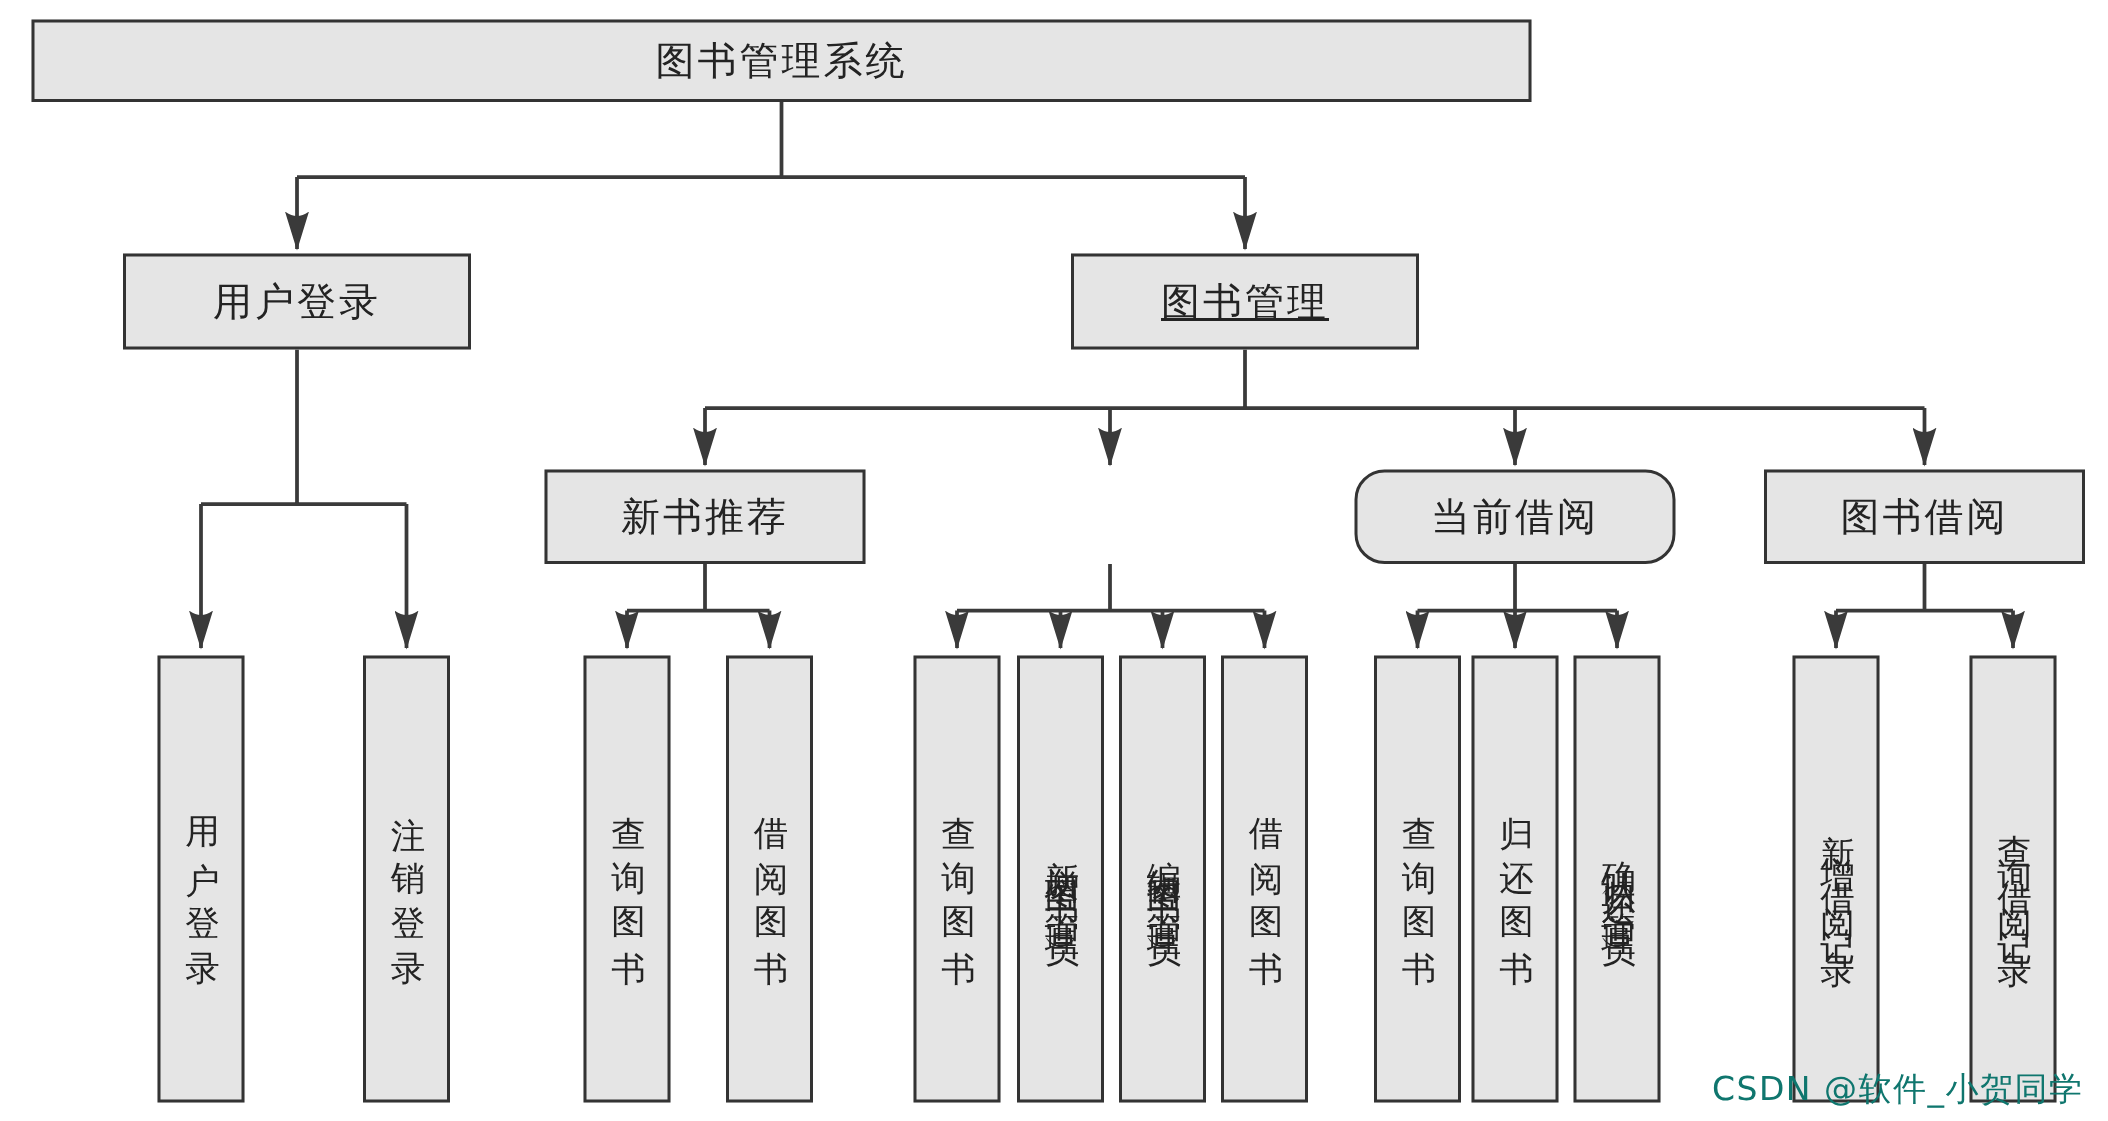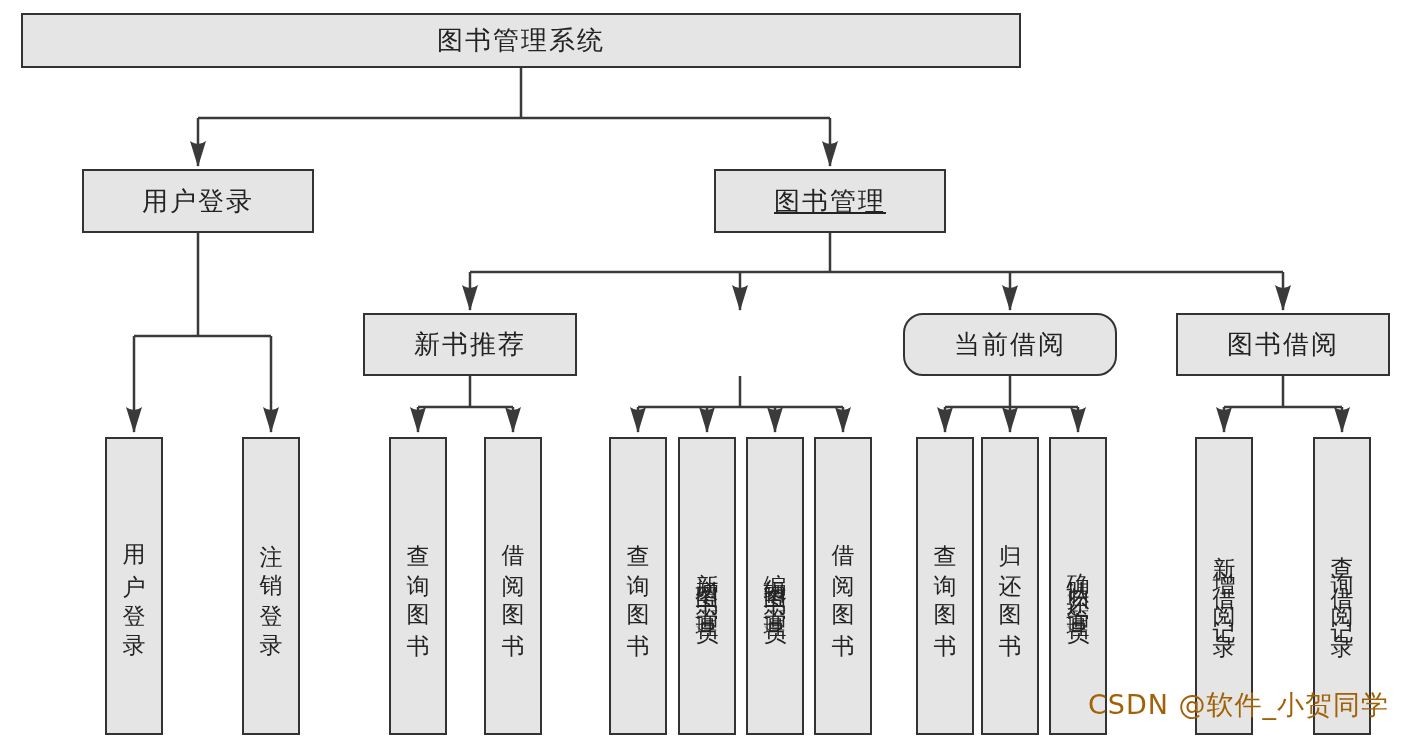--- a/index.html
+++ b/index.html
@@ -22,22 +22,22 @@
   .lvl3{top:313px;width:214px;height:63px;font-size:25px;}
   .leaf{top:437px;width:58px;height:298px;}
   .vtext{
     writing-mode:vertical-rl;text-orientation:mixed;
     font-size:23px;color:#232323;line-height:1;
   }
   .v4{letter-spacing:30px;}
   .v6{letter-spacing:16px;}
   .v9{letter-spacing:7px;}
   .watermark{
-    position:absolute;right:16px;bottom:24px;z-index:5;
-    font-size:27px;color:#a16207;letter-spacing:1px;white-space:nowrap;
+    position:absolute;right:16px;bottom:6px;z-index:5;
+    font-size:22px;color:#0f766e;letter-spacing:1px;white-space:nowrap;
   }
 </style>
 </head>
 <body>
 
 <div class="stage">
 
   <svg class="wires" width="1405" height="747" viewBox="0 0 1405 747">
     <defs>
       <marker id="arw" viewBox="0 0 26 16" markerWidth="26" markerHeight="16" refX="25" refY="8" orient="auto" markerUnits="userSpaceOnUse">

